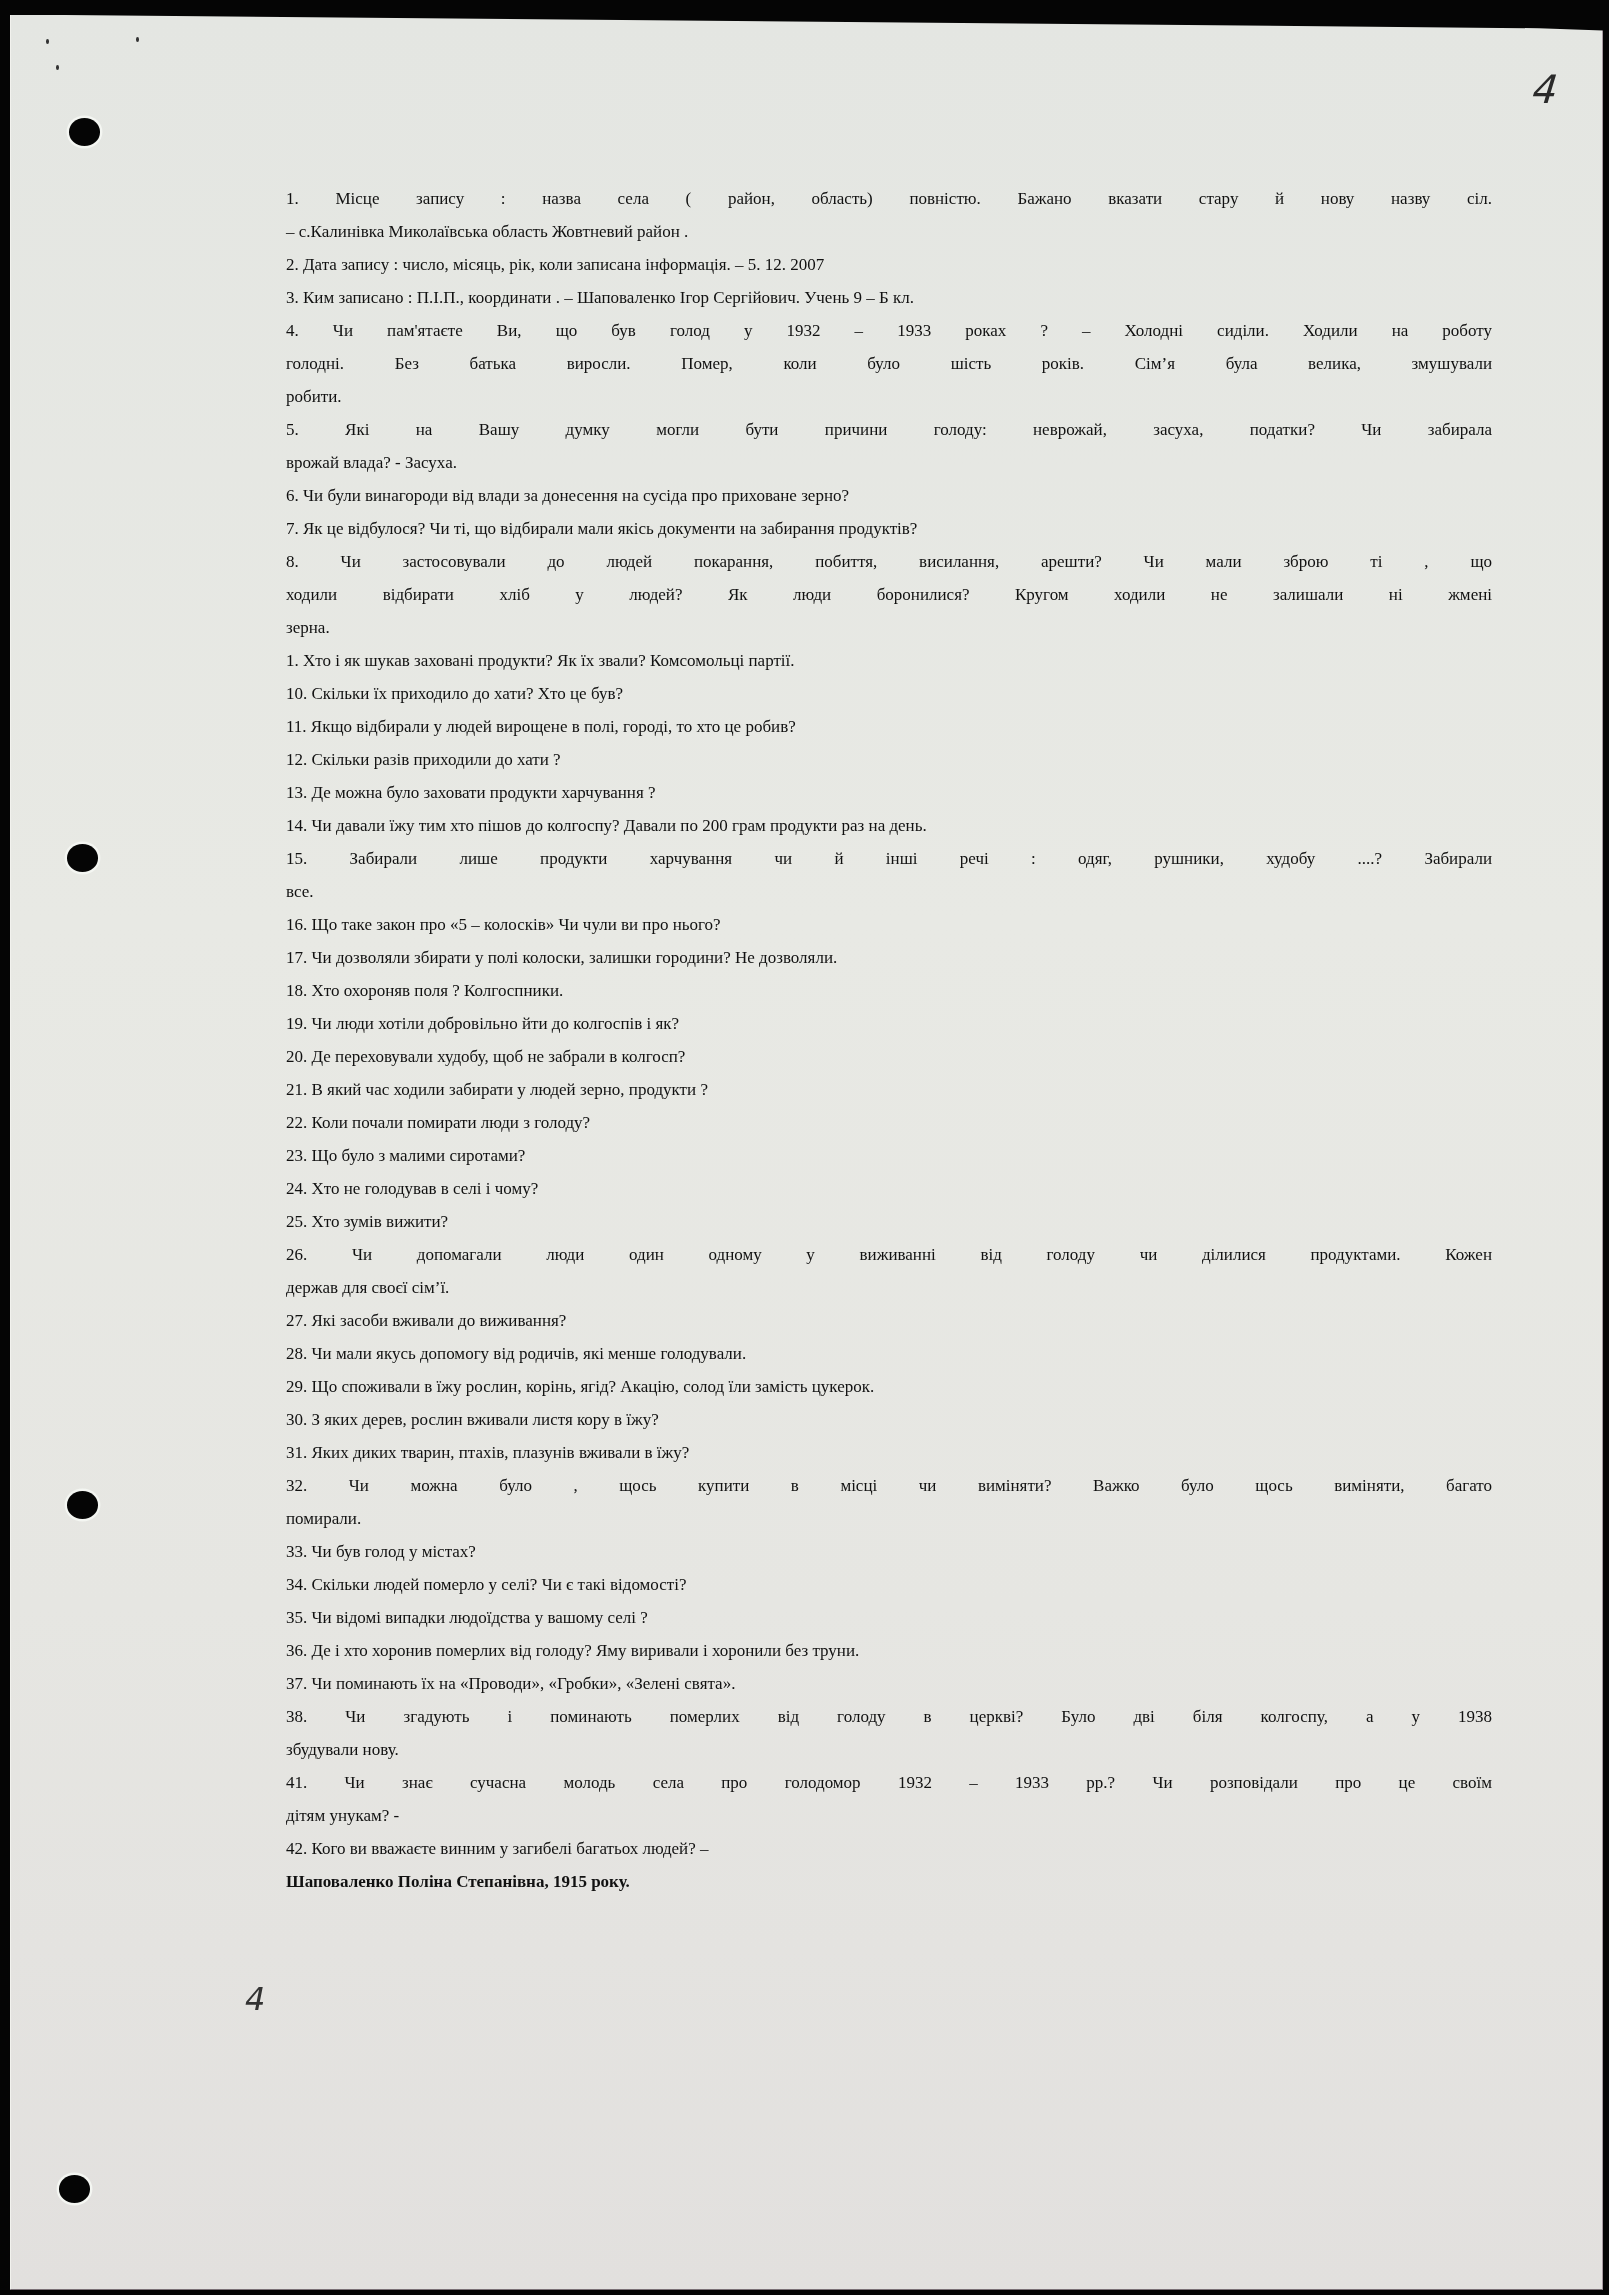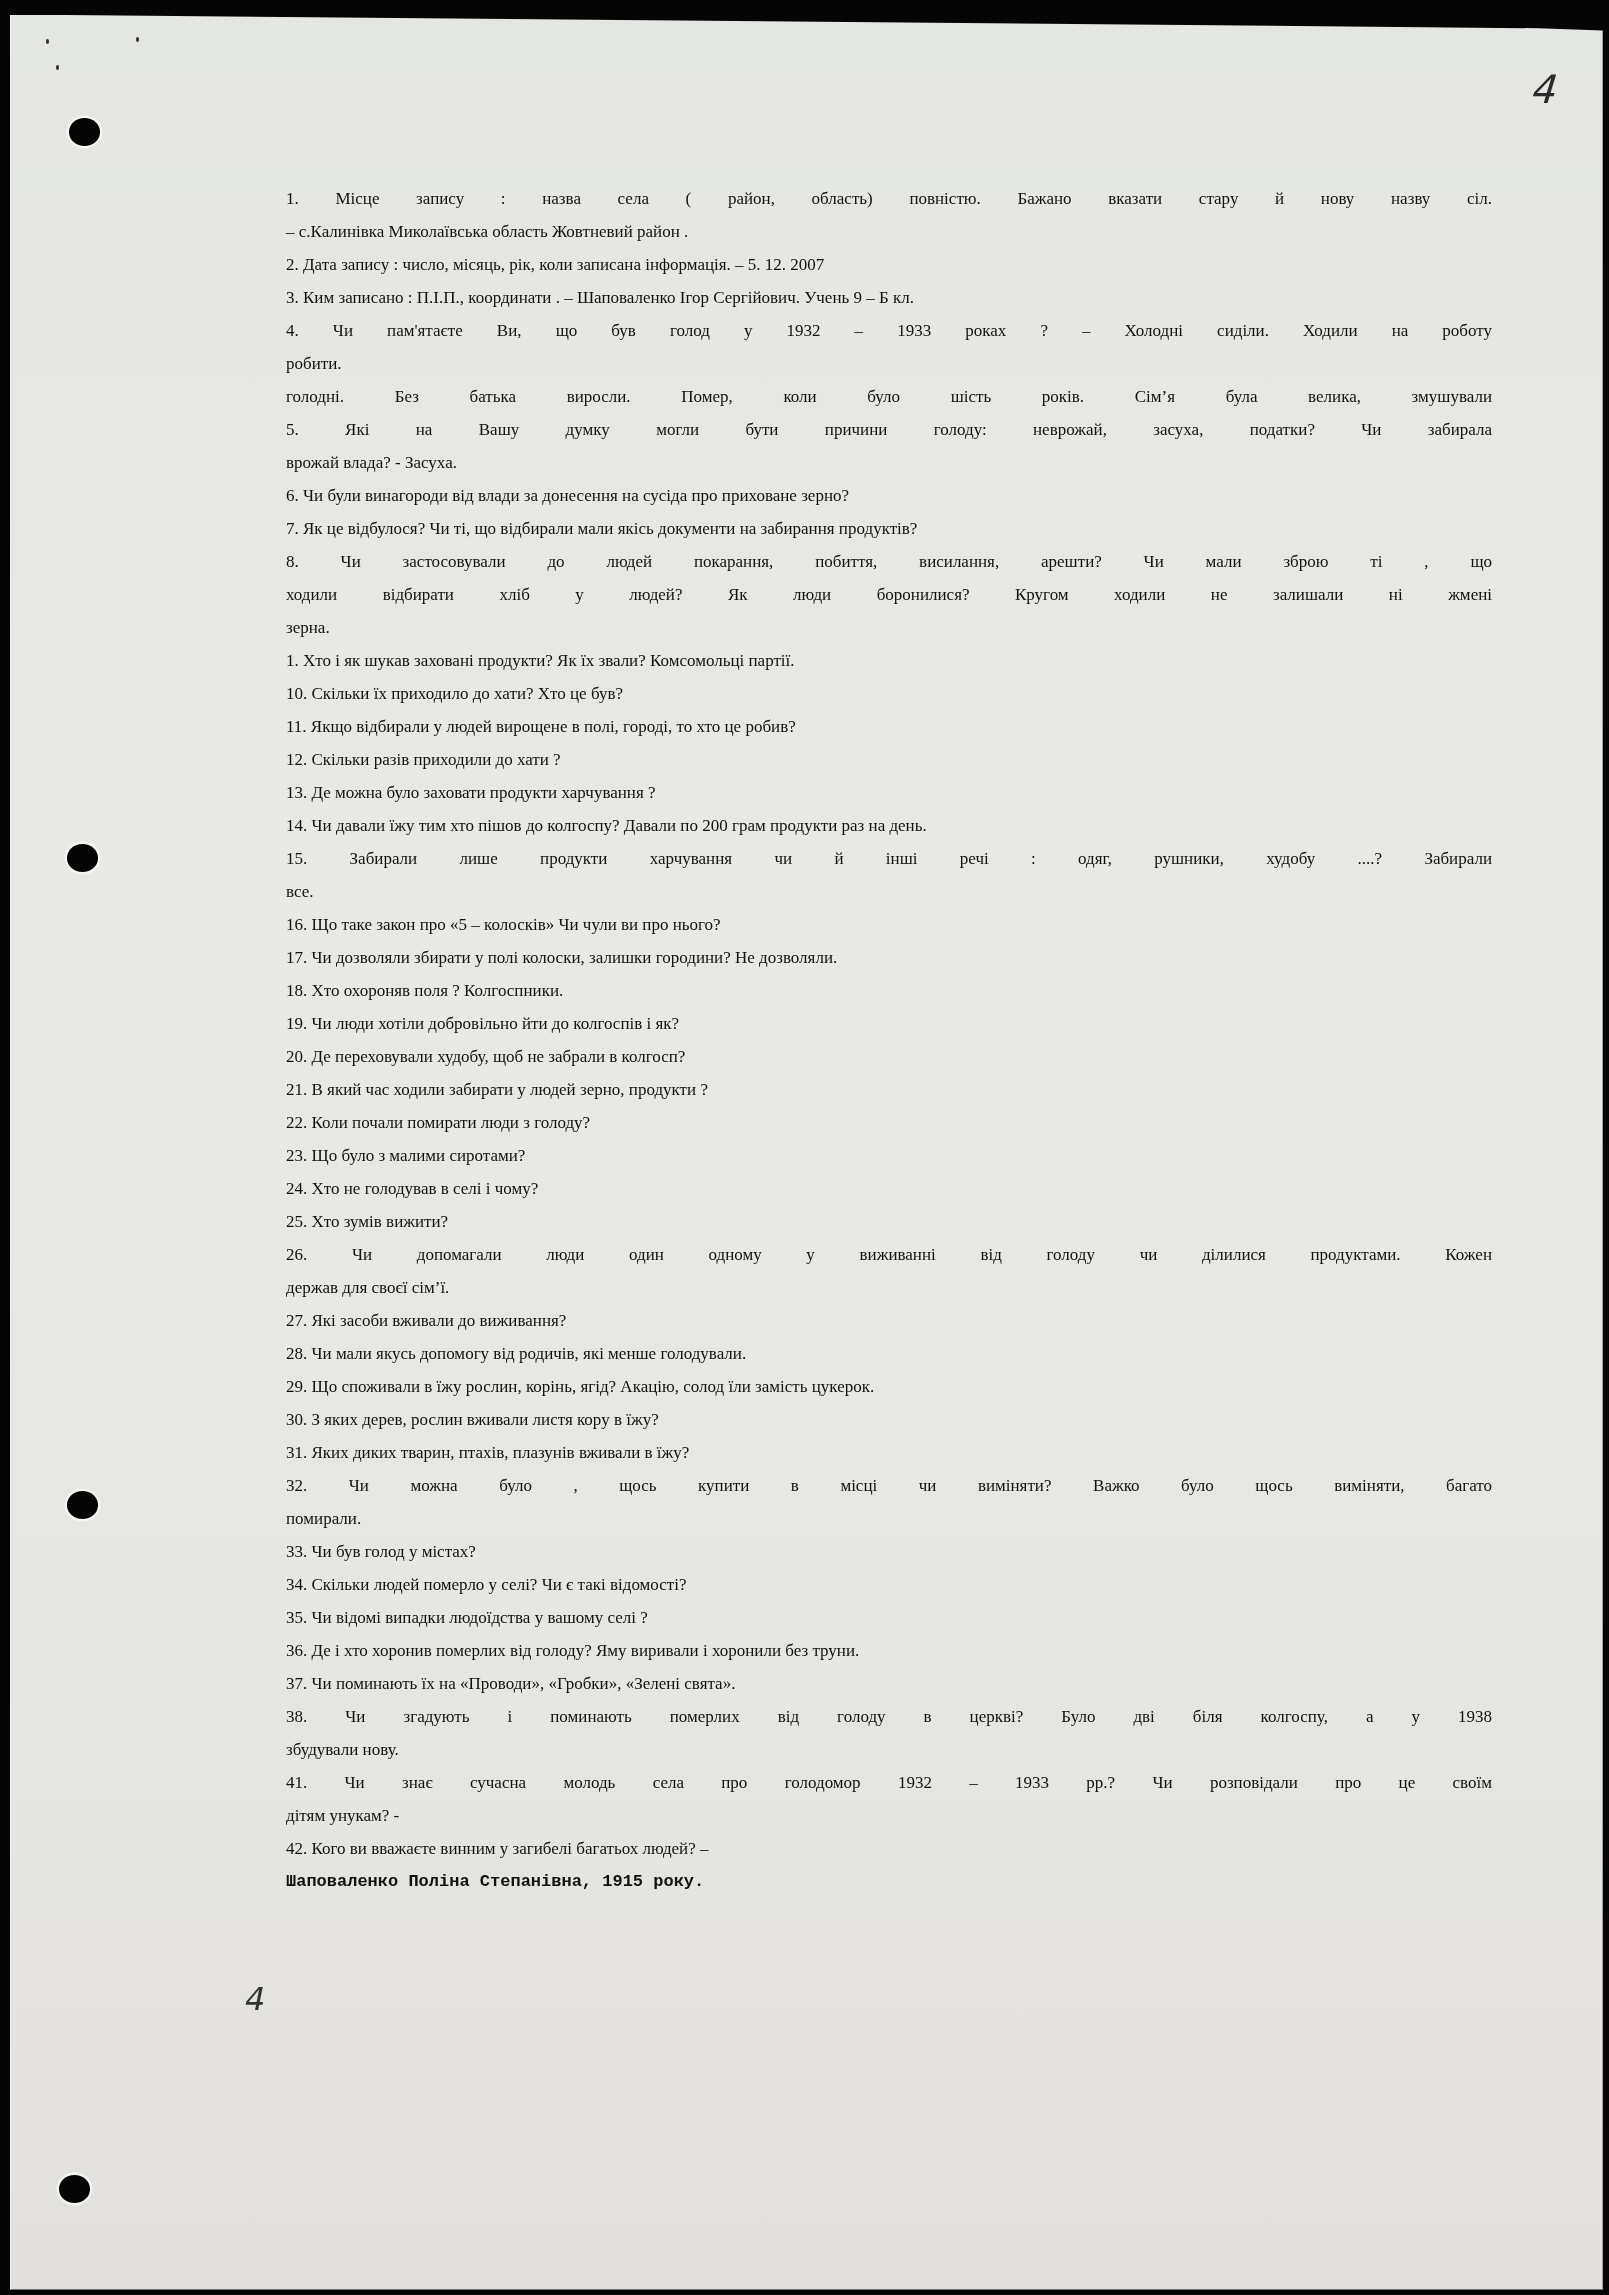--- a/index.html
+++ b/index.html
@@ -58,21 +58,21 @@
       display: block;
       white-space: nowrap;
       height: 33px;
     }
     .line.j {
       text-align: justify;
       text-align-last: justify;
       white-space: normal;
       overflow: hidden;
     }
-    .line.bold { font-weight: bold; font-family: Liberation Mono, monospace; }
+    .line.bold { font-weight: bold; }
   </style>
 </head>
 <body>
 
 <div class="paper"></div>
 
 <div class="speck" style="left:46px;top:39px;"></div>
 <div class="speck" style="left:56px;top:65px;"></div>
 <div class="speck" style="left:136px;top:37px;"></div>
 
@@ -82,22 +82,22 @@
 <div class="hole" style="left:59px;top:2175px;"></div>
 
 <div class="page-num">4</div>
 
 <div class="text" id="text-block">
     <span class="line j">1. Місце запису : назва села ( район, область) повністю. Бажано вказати стару й нову назву сіл.</span>
     <span class="line">– с.Калинівка Миколаївська область  Жовтневий район .</span>
     <span class="line">2. Дата запису : число, місяць, рік, коли записана інформація. – 5. 12. 2007</span>
     <span class="line">3. Ким записано : П.І.П., координати . – Шаповаленко Ігор Сергійович. Учень 9 – Б кл.</span>
     <span class="line j">4. Чи пам'ятаєте Ви, що був голод у 1932 – 1933 роках ? – Холодні сиділи. Ходили на роботу</span>
+    <span class="line j">голодні. Без батька виросли. Помер, коли було шість років. Сім’я була велика, змушували</span>
     <span class="line">робити.</span>
-    <span class="line j">голодні. Без батька виросли. Помер, коли було шість років. Сім’я була велика, змушували</span>
     <span class="line j">5. Які на Вашу думку могли бути причини голоду: неврожай, засуха, податки? Чи забирала</span>
     <span class="line">врожай влада? - Засуха.</span>
     <span class="line">6. Чи були винагороди від влади за донесення на сусіда про приховане зерно?</span>
     <span class="line">7. Як це відбулося? Чи ті, що відбирали мали якісь документи на забирання продуктів?</span>
     <span class="line j">8. Чи застосовували до людей покарання, побиття, висилання, арешти? Чи мали зброю ті , що</span>
     <span class="line j">ходили відбирати хліб у людей? Як люди боронилися? Кругом ходили не залишали ні жмені</span>
     <span class="line">зерна.</span>
     <span class="line">1. Хто і як шукав заховані продукти? Як їх звали? Комсомольці партії.</span>
     <span class="line">10. Скільки їх приходило до хати? Хто це був?</span>
     <span class="line">11. Якщо відбирали у людей вирощене в полі, городі, то хто це робив?</span>

